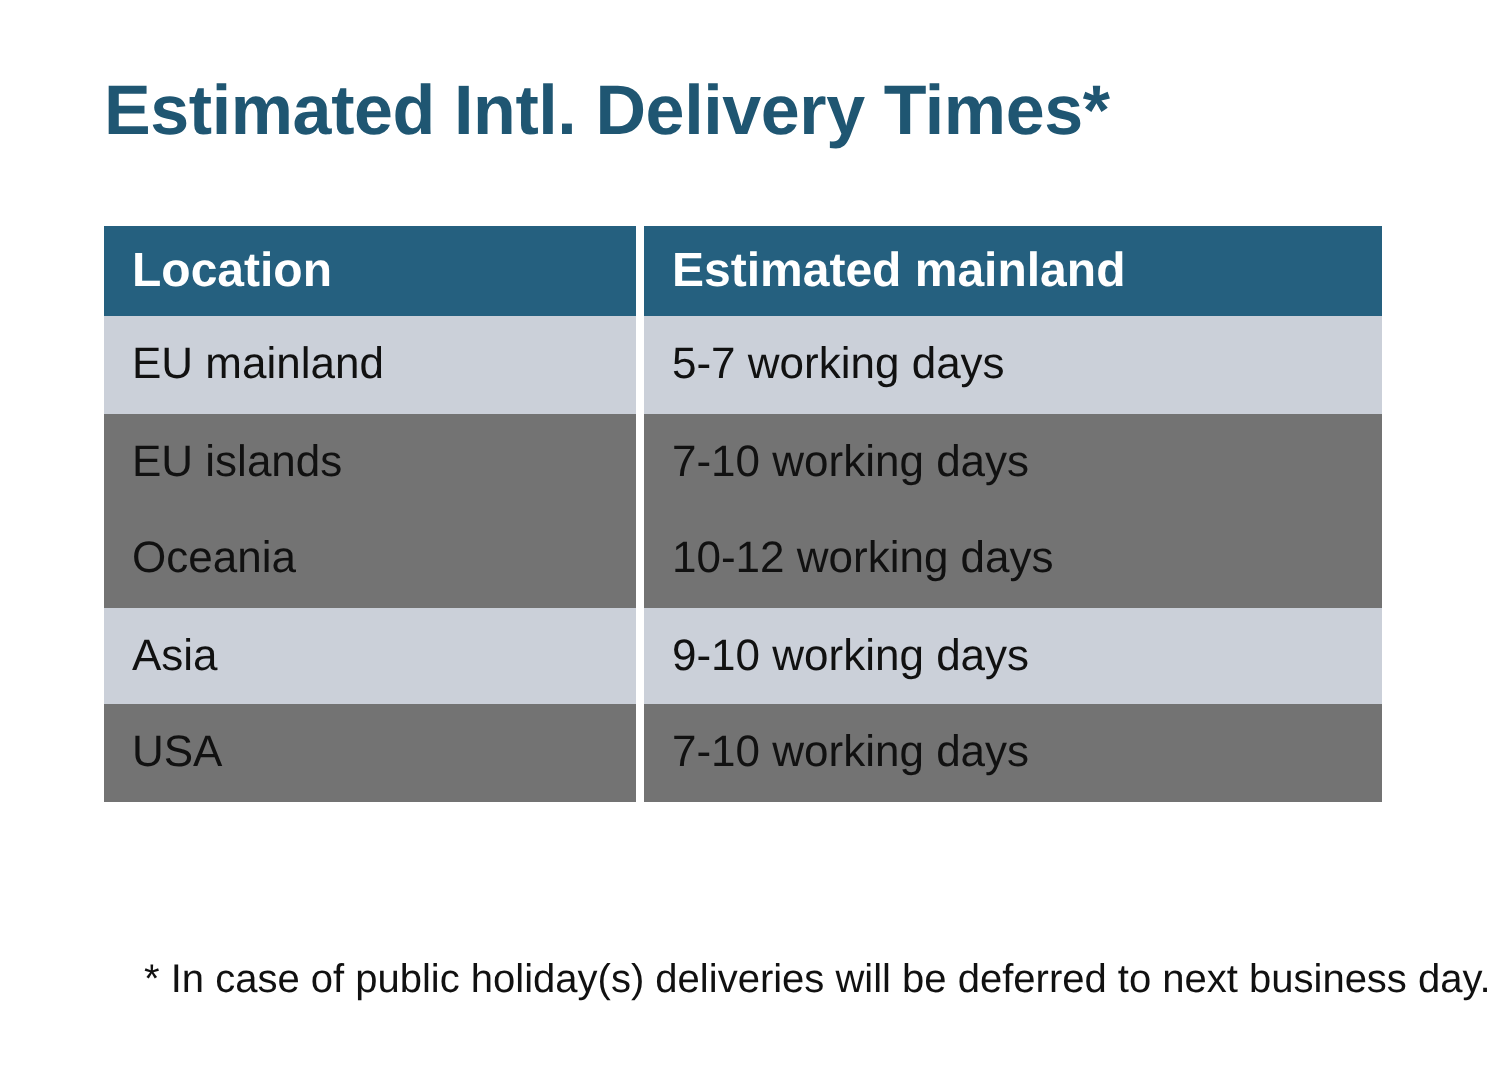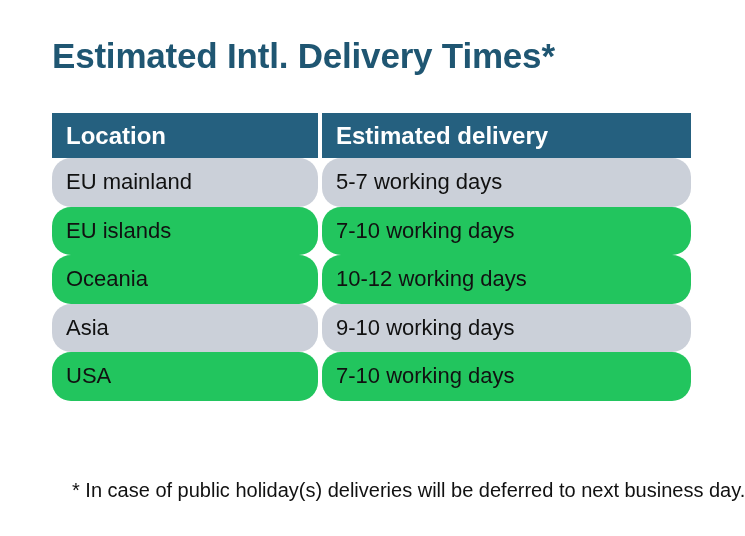--- a/index.html
+++ b/index.html
@@ -67,28 +67,27 @@
   }
 
   .delivery-table th.gap-cell,
   .delivery-table td.gap-cell {
     padding: 0;
     background: #ffffff;
   }
 
   .delivery-table tbody td {
     height: 48.5px;
-    border-radius: 19px;
   }
 
   .delivery-table tbody tr.row-dark td {
     background: #cbd0d9;
   }
   .delivery-table tbody tr.row-light td {
-    background: #22c55e;
+    background: #737373;
   }
   .delivery-table tbody tr td.gap-cell {
     background: #ffffff;
   }
 
   .footnote {
     position: absolute;
     left: 72px;
     top: 479px;
     font-size: 20px;
@@ -106,21 +105,21 @@
   <table class="delivery-table">
     <colgroup>
       <col class="col-location">
       <col class="col-gap">
       <col class="col-delivery">
     </colgroup>
     <thead>
       <tr>
         <th>Location</th>
         <th class="gap-cell"></th>
-        <th>Estimated delivery</th>
+        <th>Estimated mainland</th>
       </tr>
     </thead>
     <tbody>
 
       <tr class="row-dark">
         <td>EU mainland</td>
         <td class="gap-cell"></td>
         <td>5-7 working days</td>
       </tr>
 

